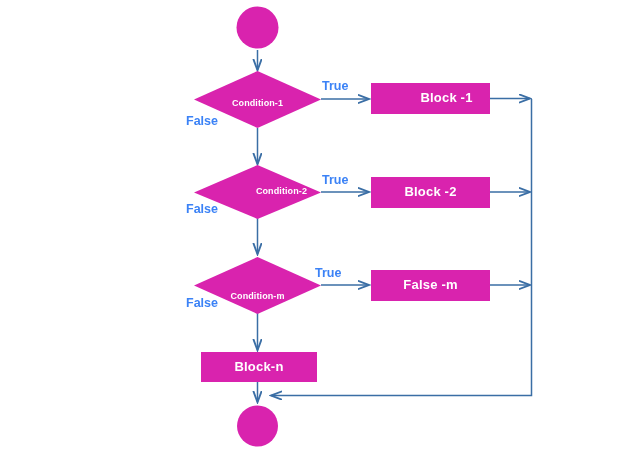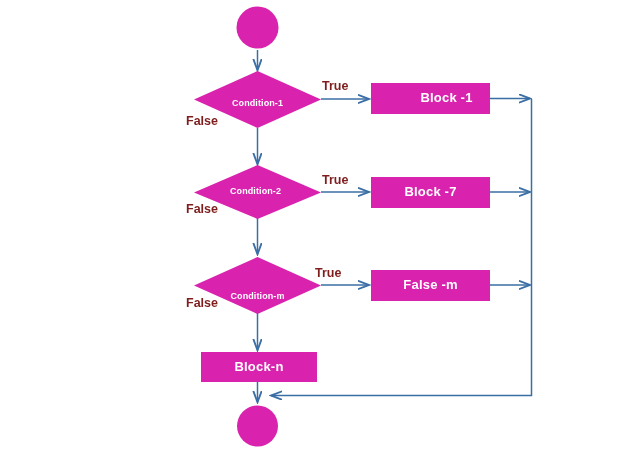--- a/index.html
+++ b/index.html
@@ -35,21 +35,21 @@
   .block-label {
     font-size: 13px;
     letter-spacing: 0.2px;
   }
   .diamond-label {
     font-size: 9px;
     letter-spacing: 0.1px;
   }
   .edge-label {
     position: absolute;
-    color: #7f1d1d;
+    color: #3b82f6;
     font-weight: bold;
     font-size: 12.5px;
     white-space: nowrap;
   }
 </style>
 </head>
 <body>
 
 <div id="canvas">
 
@@ -95,25 +95,25 @@
 
     <rect x="371" y="83" width="119" height="31" fill="#d923ae"></rect>
     <rect x="371" y="177" width="119" height="31" fill="#d923ae"></rect>
     <rect x="371" y="270" width="119" height="31" fill="#d923ae"></rect>
     <rect x="201" y="352" width="116" height="30" fill="#d923ae"></rect>
 
     <circle cx="257.5" cy="426" r="20.5" fill="#d923ae"></circle>
   </svg>
 
   <div class="node-label diamond-label" style="left:194px; top:98px; width:127px;">Condition-1</div>
-  <div class="node-label diamond-label" style="left:192px; top:186px; width:127px;">Condition-2</div>
+  <div class="node-label diamond-label" style="left:180px; top:186px; width:127px;text-align:right;">Condition-2</div>
   <div class="node-label diamond-label" style="left:194px; top:291px; width:127px;">Condition-m</div>
 
   <div class="node-label block-label" style="left:371px; top:90px; width:119px;padding-left:16px;">Block -1</div>
-  <div class="node-label block-label" style="left:371px; top:184px; width:119px;">Block -7</div>
+  <div class="node-label block-label" style="left:371px; top:184px; width:119px;">Block -2</div>
   <div class="node-label block-label" style="left:371px; top:277px; width:119px;">False -m</div>
   <div class="node-label block-label" style="left:201px; top:359px; width:116px;">Block-n</div>
 
   <div class="edge-label" style="left:322px; top:79px;">True</div>
   <div class="edge-label" style="left:322px; top:173px;">True</div>
   <div class="edge-label" style="left:315px; top:266px;">True</div>
 
   <div class="edge-label" style="left:186px; top:114px;">False</div>
   <div class="edge-label" style="left:186px; top:202px;">False</div>
   <div class="edge-label" style="left:186px; top:296px;">False</div>

